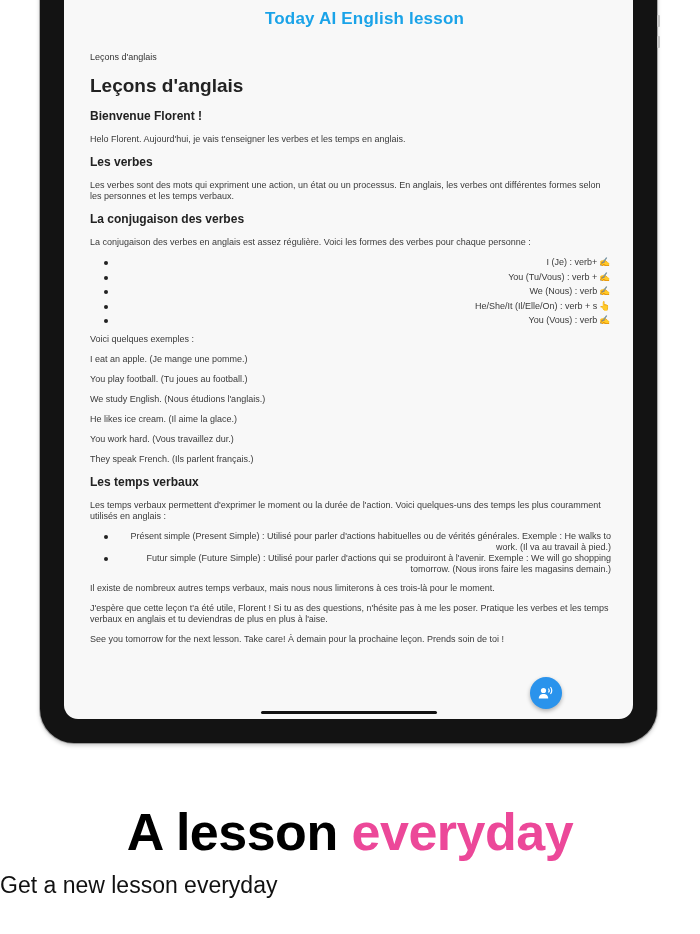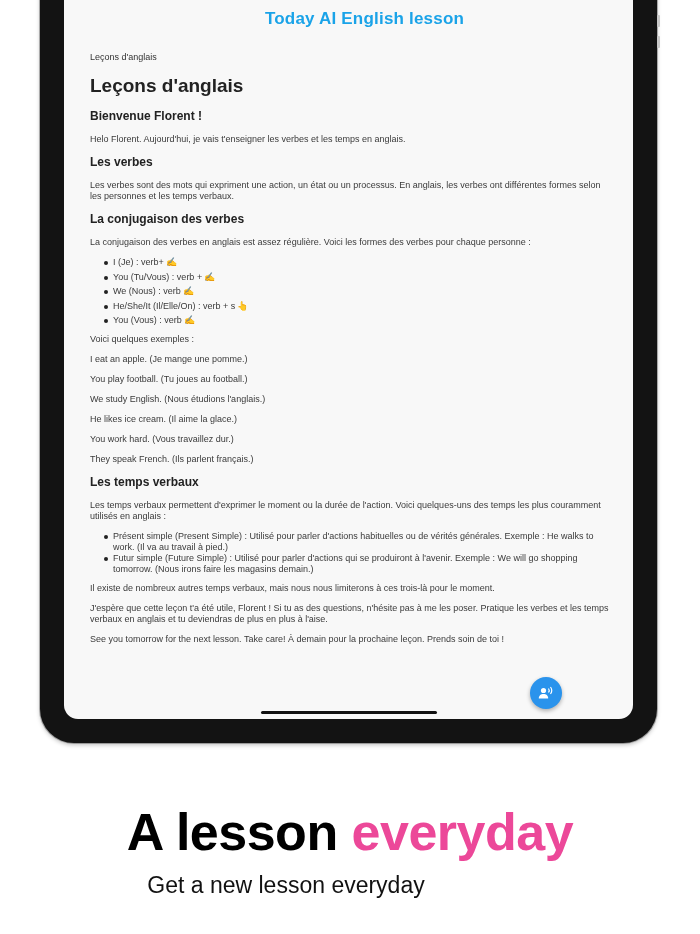--- a/index.html
+++ b/index.html
@@ -19,36 +19,36 @@
 
   .app-title {
     position: absolute; top: 29px; left: 16px; width: 100%; text-align: center;
     color: #1aa3e8; font-weight: bold; font-size: 17px; letter-spacing: 0.2px;
   }
   .content { position: absolute; top: 72px; left: 26px; right: 22px; color: #333; font-size: 9px; line-height: 11px; }
   .breadcrumb { color: #333; font-size: 9px; margin-bottom: 12px; }
   .h1 { font-size: 19px; font-weight: bold; color: #222; line-height: 22px; margin-bottom: 11px; }
   .h2 { font-size: 12px; font-weight: bold; color: #222; line-height: 16px; margin-bottom: 10px; }
   .p { margin-bottom: 9px; color: #3a3a3a; }
-  .ul { list-style: none; margin-left: 14px; margin-bottom: 8px; }
+  .ul { list-style: none; margin-left: 14px; margin-bottom: 8px; text-align: right; }
   .ul li { position: relative; padding-left: 9px; margin-bottom: 3.6px; color: #3a3a3a; }
   .ul li::before { content: ""; position: absolute; left: 0; top: 4px; width: 4px; height: 4px; background: #222; border-radius: 50%; }
   .ul.tight li { margin-bottom: 0; }
   .emoji { color: #e0a526; }
 
   .fab {
     position: absolute; left: 530px; top: 677px; width: 32px; height: 32px; border-radius: 50%;
     background: #2a93ec; box-shadow: 0 2px 4px rgba(0,0,0,0.3);
     display: flex; align-items: center; justify-content: center;
   }
   .home-indicator { position: absolute; left: 197px; top: 731px; width: 176px; height: 3px; background: #111; border-radius: 2px; }
 
   .tagline { position: absolute; top: 802px; left: 0; width: 700px; text-align: center; font-size: 52px; font-weight: bold; color: #000; letter-spacing: -0.5px; }
   .tagline .accent { color: #ec4899; }
-  .subtitle { position: absolute; top: 872px; left: 0; width: 572px; text-align: center; font-size: 23px; color: #111; }
+  .subtitle { position: absolute; top: 872px; left: 0; width: 572px; font-size: 23px; color: #111; }
 </style>
 </head>
 <body>
 
 <div class="device"></div>
 <div class="side-button" style="top:15px;height:12px;"></div>
 <div class="side-button" style="top:36px;height:12px;"></div>
 
 <div class="screen">
 

